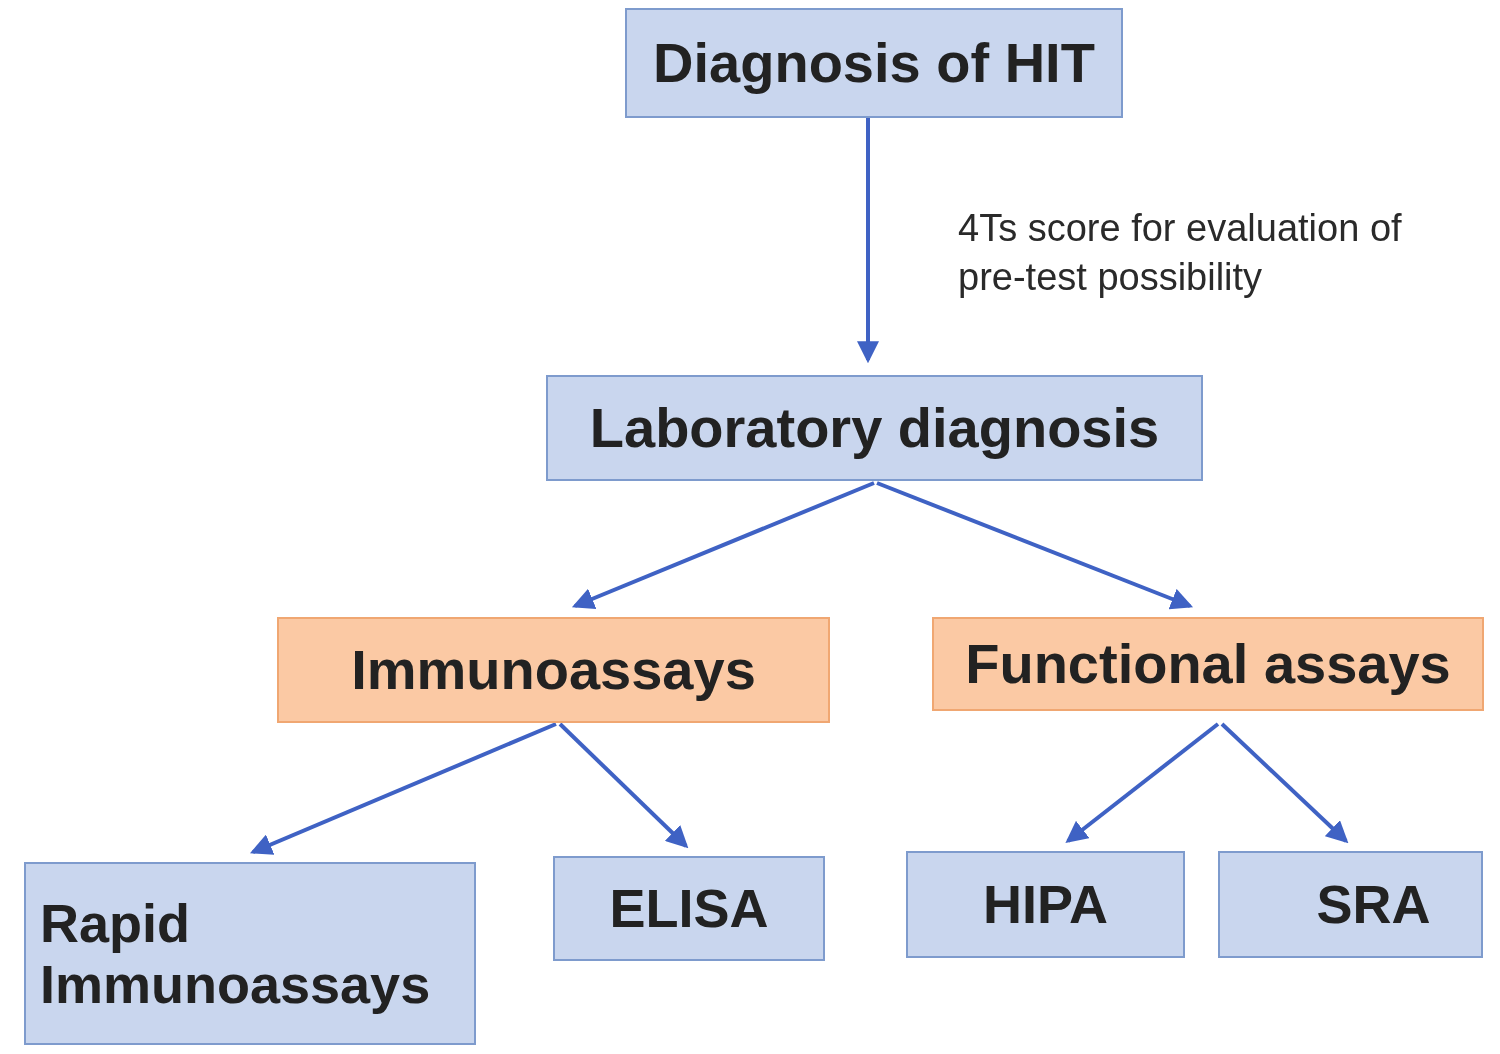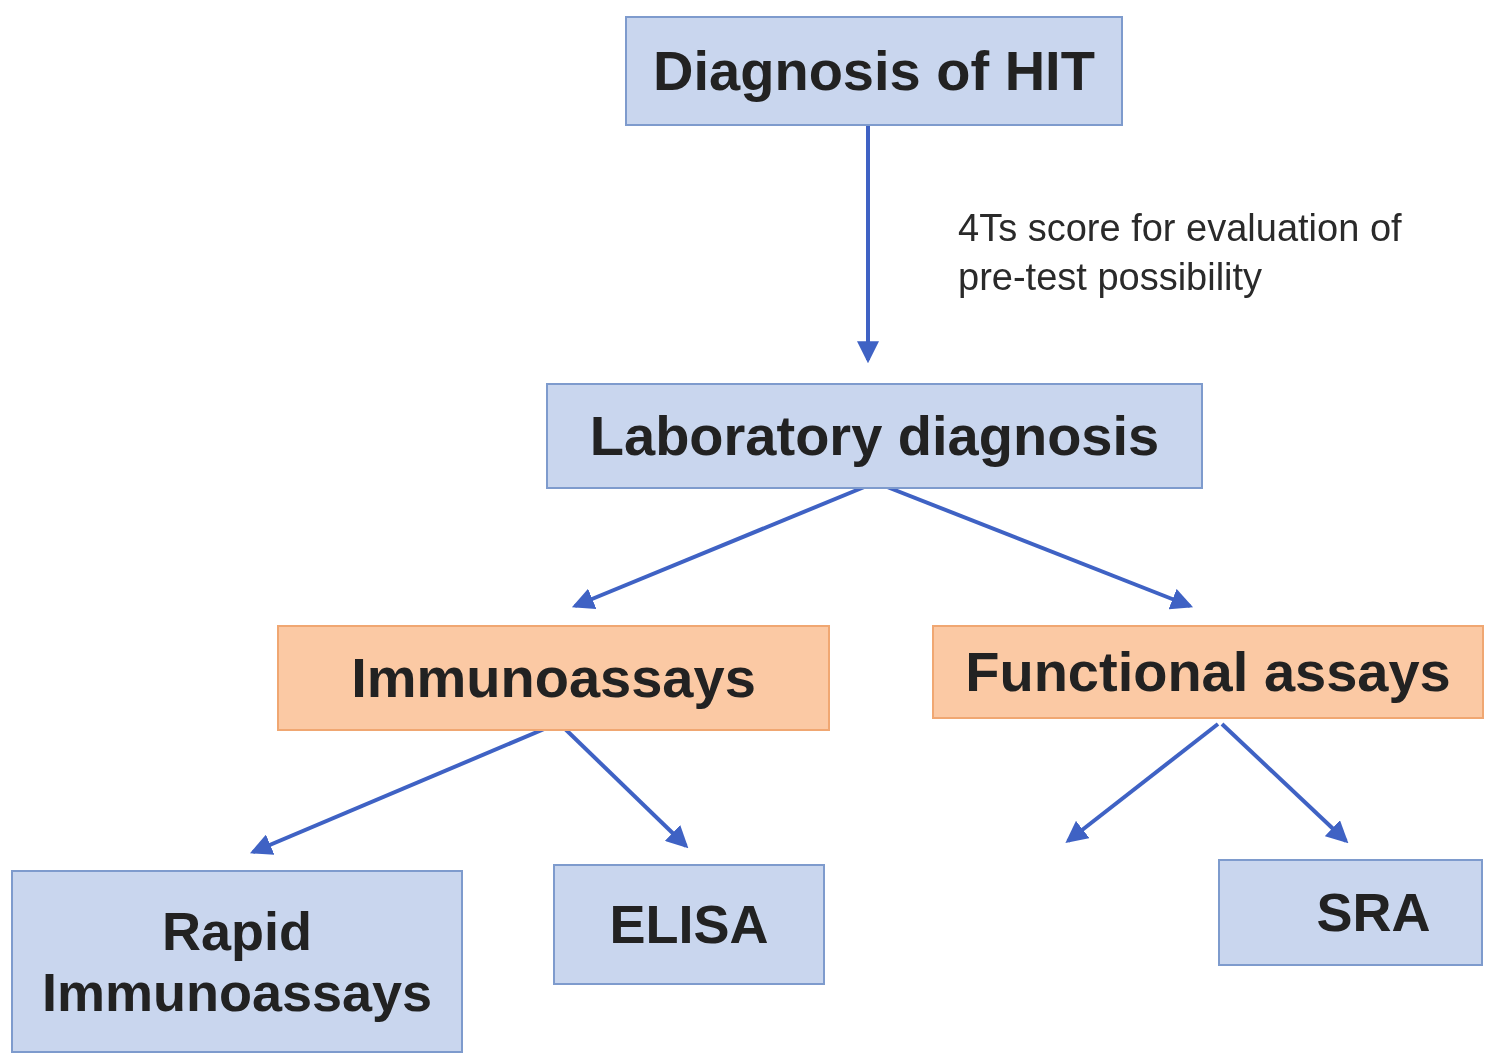--- a/index.html
+++ b/index.html
@@ -20,45 +20,44 @@
     overflow:hidden;
     font-family:"Liberation Sans", sans-serif;
   }
   .edges{
     position:absolute;left:0;top:0;width:1500px;height:1054px;
     pointer-events:none;
   }
   .node{
     position:absolute;
     display:flex;align-items:center;justify-content:center;
-    text-align:center;
+    text-align:left;
     color:var(--text);
     font-weight:600;
     letter-spacing:0px;
     box-sizing:border-box;
     line-height:1.12;
-    margin-top:8px;
   }
   .node.blue{
     background:var(--node-blue-fill);
     border:2px solid var(--node-blue-border);
   }
   .node.orange{
     background:var(--node-orange-fill);
     border:2px solid var(--node-orange-border);
   }
   .lvl1{font-size:56px;}
   .lvl2{font-size:56px;}
   .lvl3{font-size:54px;}
   #node-diagnosis{left:625px;top:8px;width:498px;height:110px;}
   #node-laboratory{left:546px;top:375px;width:657px;height:106px;}
   #node-immunoassays{left:277px;top:617px;width:553px;height:106px;}
   #node-functional{left:932px;top:617px;width:552px;height:94px;}
-  #node-rapid{left:11px;top:862px;width:452px;height:183px;padding:8px 14px;}
-  #node-elisa{left:553px;top:856px;width:272px;height:121px;}
+  #node-rapid{left:24px;top:862px;width:452px;height:183px;padding:8px 14px;}
+  #node-elisa{left:553px;top:856px;width:272px;height:105px;}
   #node-hipa{left:906px;top:851px;width:279px;height:107px;}
   #node-sra{left:1218px;top:851px;width:265px;height:107px;padding-left:46px;}
   .annotation{
     position:absolute;left:958px;top:196px;width:480px;
     font-size:38px;line-height:1.28;
     color:var(--annotation-text);
     font-weight:400;
     margin-top:8px;
   }
 </style>
@@ -92,16 +91,17 @@
   <div class="node orange lvl2" id="node-immunoassays">Immunoassays</div>
 
   <div class="node blue lvl1" id="node-laboratory">Laboratory diagnosis</div>
 
   <div class="node orange lvl2" id="node-functional">Functional assays</div>
 
   <div class="node blue lvl3" id="node-rapid">Rapid Immunoassays</div>
 
   <div class="node blue lvl3" id="node-elisa">ELISA</div>
 
+  <div class="node blue lvl3" id="node-hipa">HIPA</div>
 
   <div class="node blue lvl3" id="node-sra">SRA</div>
 
 </div>
 
 </body></html>

